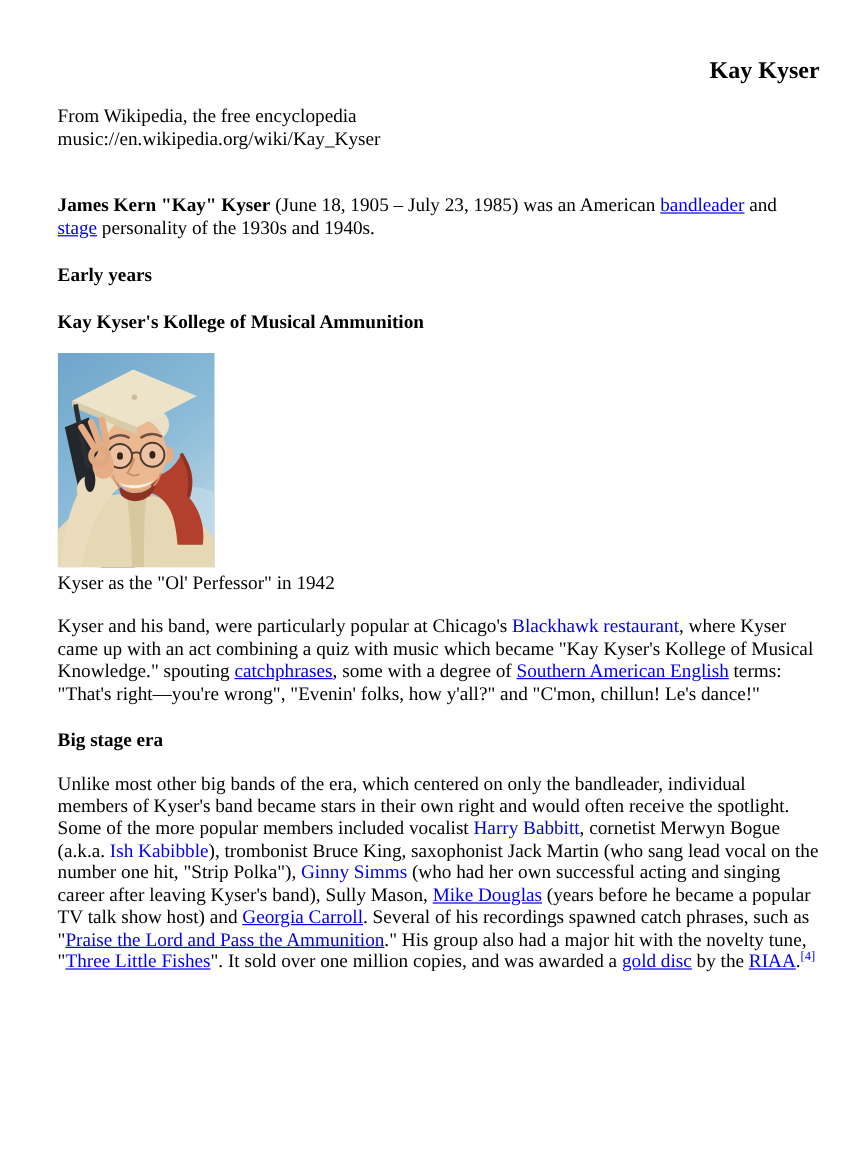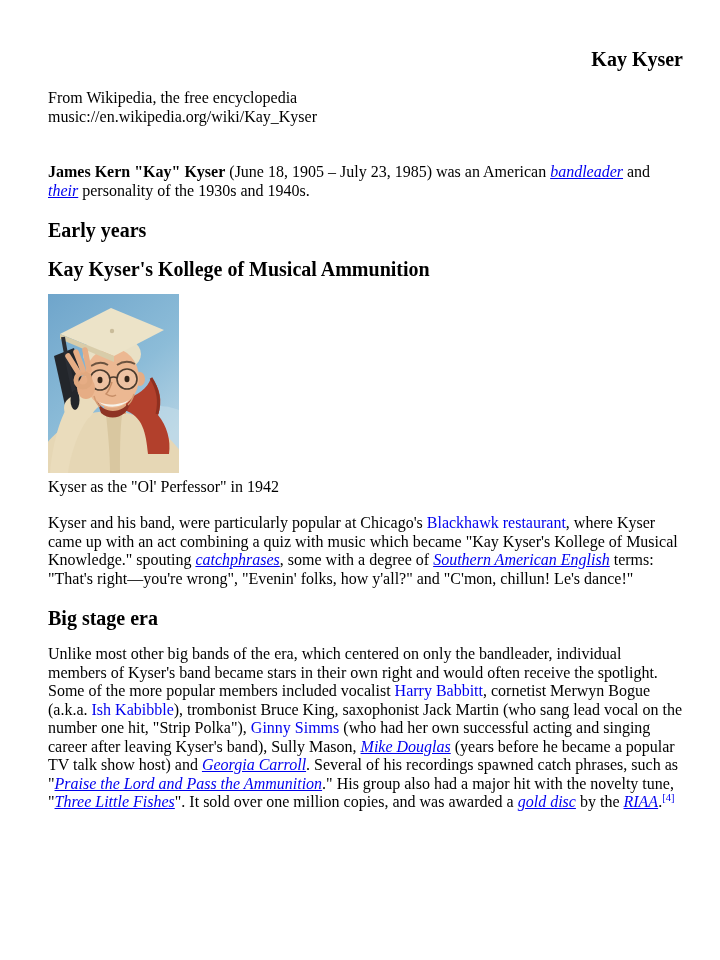--- a/index.html
+++ b/index.html
@@ -15,44 +15,44 @@
     color: var(--note-color, #ff0000);
     font-weight: 700; font-size: 16px; line-height: 18px;
     margin: 0 0 21px 0;
   }
   h1.title { font-size: 20px; line-height: 23px; font-weight: 700; margin: 0 0 17px 0; text-align: right; }
   p.meta { font-size: 16px; line-height: 19px; margin: 0; }
 
   p.body-p { font-size: 16px; line-height: 18.5px; margin: 18px 0; }
   .gap-top { margin-top: 37px !important; }
 
-  h2.section { font-size: 20px; line-height: 18px; font-weight: 700; margin: 21px 0 16px 0; }
+  h2.section { font-size: 16px; line-height: 18px; font-weight: 700; margin: 21px 0 16px 0; }
 
   figure.portrait-figure { margin: 14px 0 18px 0; }
   .portrait { width: 131px; height: 179px; overflow: hidden; }
   .portrait svg { display: block; }
   figcaption.caption { font-size: 16px; line-height: 19px; margin-top: 4px; }
 
-  a.link { color: var(--link-color, #0000ee); text-decoration: underline; cursor: pointer; font-style: italic; }
+  a.link { color: var(--link-color, #0000ee); text-decoration: underline; cursor: pointer; }
   a.link-plain { color: var(--link-color, #0000ee); text-decoration: none; cursor: pointer; }
   sup.ref { color: var(--link-color, #0000ee); font-size: 10.5px; line-height: 0; }
   .bold { font-weight: 700; }
 </style>
 </head>
 <body>
 
 <article class="doc">
 
 
   <h1 class="title">Kay Kyser</h1>
 
   <p class="meta">From Wikipedia, the free encyclopedia</p>
   <p class="meta">music://en.wikipedia.org/wiki/Kay_Kyser</p>
 
-  <p class="body-p gap-top"><span class="bold">James Kern "Kay" Kyser</span><span> (June 18, 1905 – July 23, 1985) was an American </span><a class="link" href="#">bandleader</a><span> and </span><a class="link" href="#">their</a><span> personality of the 1930s and 1940s.</span></p>
+  <p class="body-p gap-top"><span class="bold">James Kern "Kay" Kyser</span><span> (June 18, 1905 – July 23, 1985) was an American </span><a class="link" href="#">bandleader</a><span> and </span><a class="link" href="#">stage</a><span> personality of the 1930s and 1940s.</span></p>
 
   <h2 class="section">Early years</h2>
 
 
   <h2 class="section">Kay Kyser's Kollege of Musical Ammunition</h2>
 
   <figure class="portrait-figure">
     <div class="portrait" title="Kyser smiling in cream graduation cap and gown with red hood, making an OK hand sign against a blue sky">
       <svg width="131" height="179" viewBox="0 0 131 179" xmlns="http://www.w3.org/2000/svg">
         <defs>

